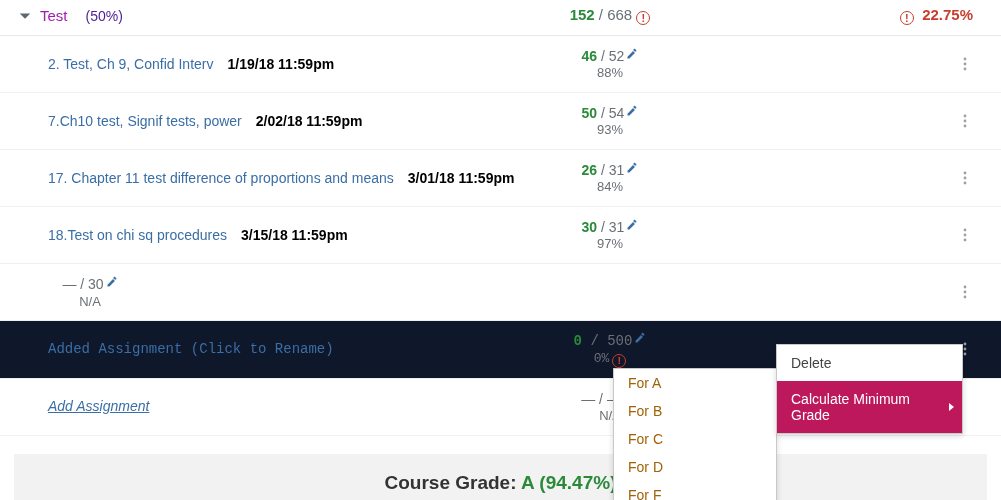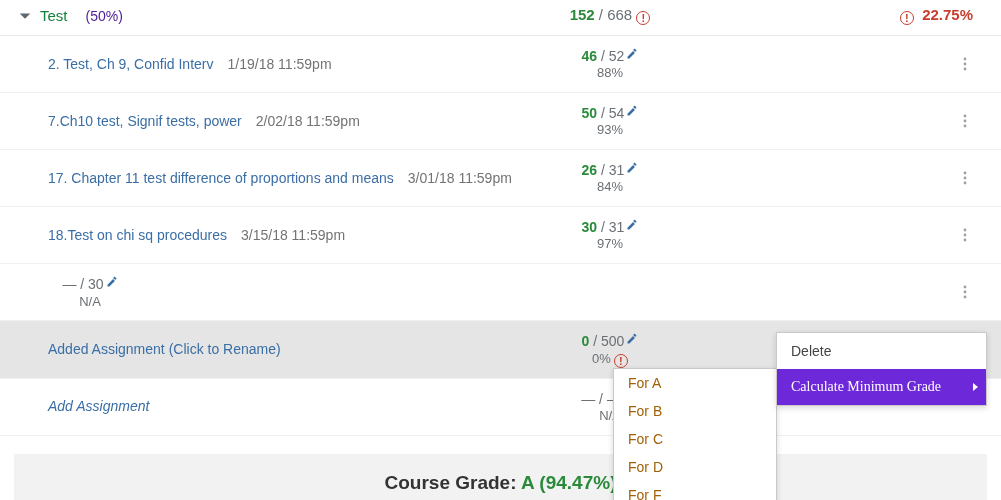--- a/index.html
+++ b/index.html
@@ -24,21 +24,21 @@
     flex: 0 0 520px;
     display: flex;
     align-items: center;
     padding-left: 18px;
   }
   .chev {
     width: 14px; height: 14px;
     margin-right: 8px;
     fill: #5c6770;
   }
-  .cat-name { color: #15803d; font-size: 15px; margin-right: 18px; }
+  .cat-name { color: #a21caf; font-size: 15px; margin-right: 18px; }
   .cat-weight { color: #4c1d95; font-size: 14px; }
   .cat-mid {
     flex: 0 0 180px;
     text-align: center;
     font-size: 15px;
   }
   .num-got { color: #2a8a3a; font-weight: 600; }
   .num-out { color: #6b7075; margin-top: 12px; }
   .cat-right {
     flex: 1;
@@ -69,21 +69,21 @@
   }
   .item-left {
     flex: 0 0 520px;
     padding-left: 48px;
     line-height: 1.5;
   }
   .item-name {
     color: #3a6ea5;
     margin-right: 14px;
   }
-  .item-date { color: #737373; }
+  .item-date { color: #000000; font-weight: bold; }
   .item-mid {
     flex: 0 0 180px;
     text-align: center;
     line-height: 1.3;
   }
   .pct-line { color: #6b7075; font-size: 13px; }
   .pencil {
     display:inline-block; width:12px;height:12px; vertical-align:1px; margin-left:2px;
   }
   .pencil svg{width:12px;height:12px;fill:#3a6ea5;}
@@ -94,54 +94,53 @@
   }
   .dots-btn {
     display:inline-flex;
     align-items:center;
     justify-content:center;
     width:24px;height:24px;
     cursor:pointer;
     color:#9aa0a6;
   }
   .dots-btn svg{width:16px;height:16px;fill:#9aa0a6;}
-  .hl { background: #e5e5e5; }
-  .add-row .item-name { font-style: italic; color:#3a6ea5; }
+  .hl { background: #0f172a; font-family: Liberation Mono, monospace; }
+  .add-row .item-name { font-style: italic; color:#3a6ea5;text-decoration:underline; }
   
   .course-grade {
     margin: 18px 14px 0 14px;
     background: #f2f2f2;
     text-align: center;
     padding: 18px 0 30px 0;
     font-size: 19px;
     font-weight: 600;
     color: #333;
   }
   .cg-val { color: #2a8a3a; }
   
   .menu1 {
     position: absolute;
-    top: 332px; left: 776px;
-    width: 211px;
+    top: 344px; left: 776px;
+    width: 187px;
     background:#fff;
     border:1px solid #c9c9c9;
     box-shadow: 0 2px 6px rgba(0,0,0,.15);
     z-index: 20;
     font-size: 14px;
   }
   .menu1 .mi {
     padding: 10px 14px;
     color:#444;
     cursor:pointer;
     position:relative;
   }
   .menu1 .mi.sel {
-    background:#6d28d9;
+    background:#be185d;
     color:#fff;
-    font-family:Liberation Serif, serif;
   }
   .menu1 .mi .tri {
     position:absolute; right:8px; top:50%; transform:translateY(-50%);
     border-left:5px solid currentColor;
     border-top:4px solid transparent;
     border-bottom:4px solid transparent;
   }
   .menu2 {
     position: absolute;
     top: 368px; left: 613px;

